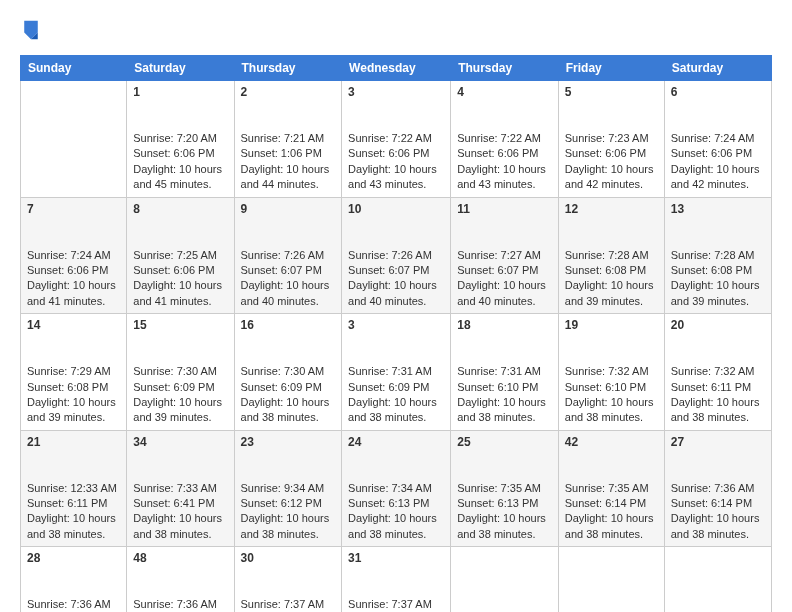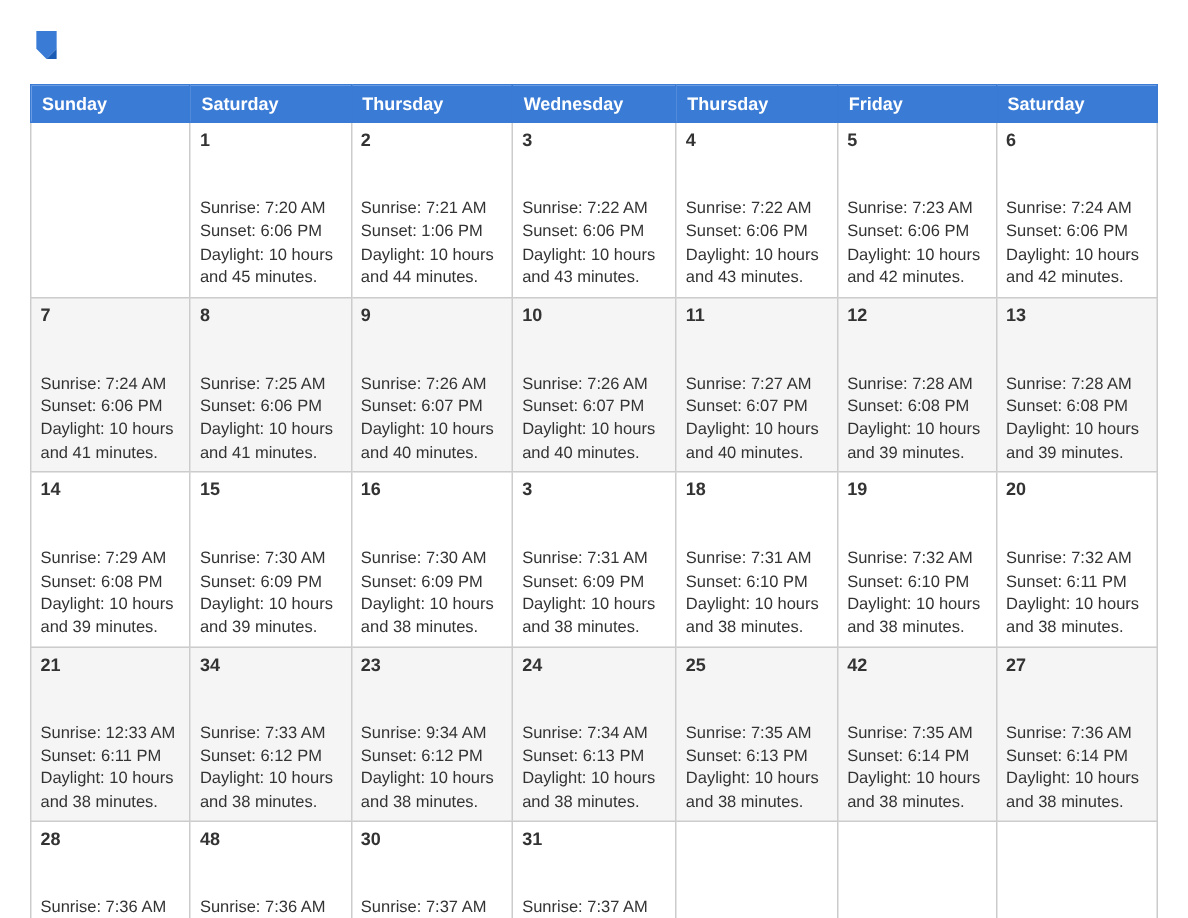--- a/index.html
+++ b/index.html
@@ -290,21 +290,21 @@
           <td>
             <span class="day-number">21</span>
             <div class="day-info">Sunrise: 12:33 AM
 Sunset: 6:11 PM
 Daylight: 10 hours
 and 38 minutes.</div>
           </td>
           <td>
             <span class="day-number">34</span>
             <div class="day-info">Sunrise: 7:33 AM
-Sunset: 6:12 PM
+Sunset: 6:41 PM
 Daylight: 10 hours
 and 38 minutes.</div>
           </td>
           <td>
             <span class="day-number">23</span>
             <div class="day-info">Sunrise: 9:34 AM
 Sunset: 6:12 PM
 Daylight: 10 hours
 and 38 minutes.</div>
           </td>

